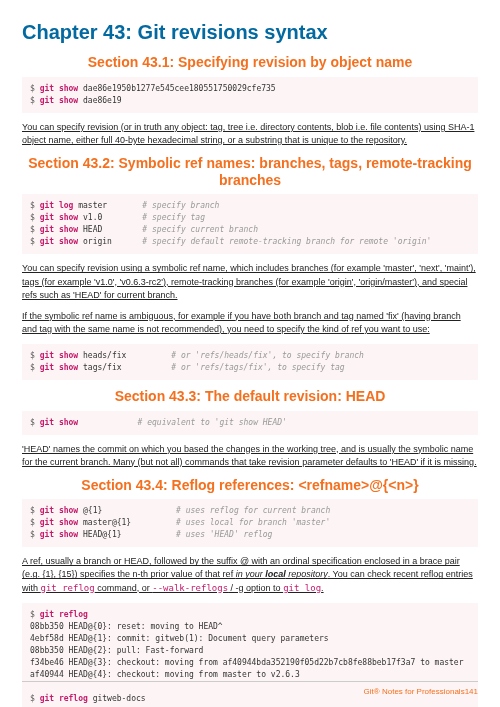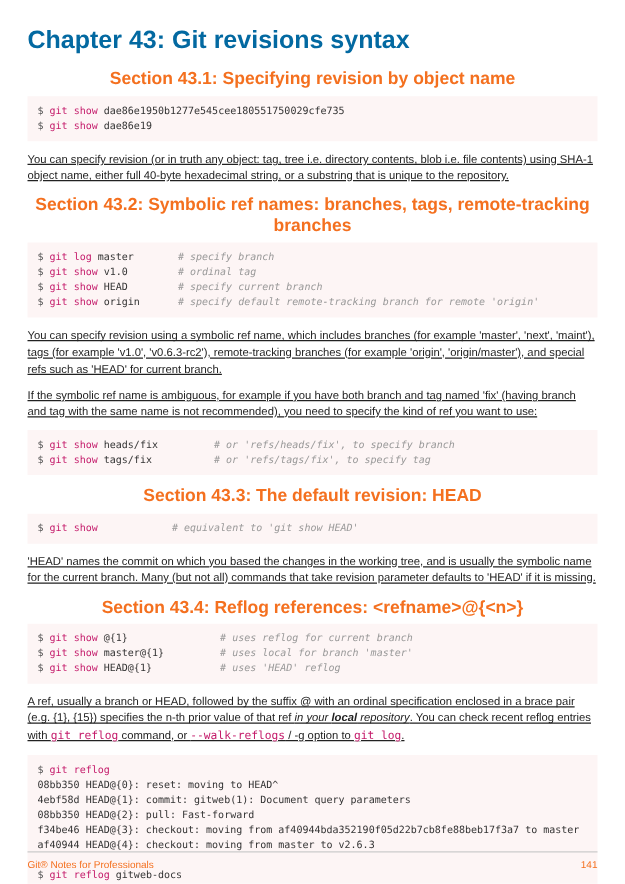--- a/index.html
+++ b/index.html
@@ -33,59 +33,59 @@
     background: #fdf5f5;
     padding: 6px 8px;
     font-family: "Consolas", "Monaco", monospace;
     font-size: 8px;
     line-height: 1.5;
     white-space: pre;
     margin-bottom: 8px;
     color: #333;
   }
   .code-block .prompt { color: #555; }
-  .code-block .cmd { color: #c41a6a; font-weight: normal; }
+  .code-block .cmd { color: #c41a6a; font-weight: bold; }
   .code-block .comment { color: #999; font-style: italic; margin-left: 16px; }
   p {
     font-size: 9px;
     line-height: 1.45;
     margin-bottom: 8px;
     color: #222;
     text-decoration: underline;
   }
   .inline-code {
     color: #c41a6a;
     font-family: "Consolas", "Monaco", monospace;
   }
   .footer {
     position: absolute;
     bottom: 10px;
     left: 22px;
     right: 22px;
     border-top: 1px solid #ccc;
     padding-top: 4px;
     display: flex;
-    justify-content: space-between;
+    justify-content: flex-end;
     font-size: 8px;
     color: #f4701f;
   }
 </style>
 </head>
 <body>
 
 <h1>Chapter 43: Git revisions syntax</h1>
 
 <h2>Section 43.1: Specifying revision by object name</h2>
 <div class="code-block"><span class="prompt">$</span> <span class="cmd">git show</span> dae86e1950b1277e545cee180551750029cfe735
 <span class="prompt">$</span> <span class="cmd">git show</span> dae86e19</div>
 <p>You can specify revision (or in truth any object: tag, tree i.e. directory contents, blob i.e. file contents) using SHA-1 object name, either full 40-byte hexadecimal string, or a substring that is unique to the repository.</p>
 
 <h2>Section 43.2: Symbolic ref names: branches, tags, remote-tracking branches</h2>
 <div class="code-block"><span class="prompt">$</span> <span class="cmd">git log</span> master    <span class="comment"># specify branch</span>
-<span class="prompt">$</span> <span class="cmd">git show</span> v1.0     <span class="comment"># ordinal tag</span>
+<span class="prompt">$</span> <span class="cmd">git show</span> v1.0     <span class="comment"># specify tag</span>
 <span class="prompt">$</span> <span class="cmd">git show</span> HEAD     <span class="comment"># specify current branch</span>
 <span class="prompt">$</span> <span class="cmd">git show</span> origin   <span class="comment"># specify default remote-tracking branch for remote 'origin'</span></div>
 <p>You can specify revision using a symbolic ref name, which includes branches (for example 'master', 'next', 'maint'), tags (for example 'v1.0', 'v0.6.3-rc2'), remote-tracking branches (for example 'origin', 'origin/master'), and special refs such as 'HEAD' for current branch.</p>
 <p>If the symbolic ref name is ambiguous, for example if you have both branch and tag named 'fix' (having branch and tag with the same name is not recommended), you need to specify the kind of ref you want to use:</p>
 <div class="code-block"><span class="prompt">$</span> <span class="cmd">git show</span> heads/fix      <span class="comment"># or 'refs/heads/fix', to specify branch</span>
 <span class="prompt">$</span> <span class="cmd">git show</span> tags/fix       <span class="comment"># or 'refs/tags/fix', to specify tag</span></div>
 
 <h2>Section 43.3: The default revision: HEAD</h2>
 <div class="code-block"><span class="prompt">$</span> <span class="cmd">git show</span>         <span class="comment"># equivalent to 'git show HEAD'</span></div>
 <p>'HEAD' names the commit on which you based the changes in the working tree, and is usually the symbolic name for the current branch. Many (but not all) commands that take revision parameter defaults to 'HEAD' if it is missing.</p>

